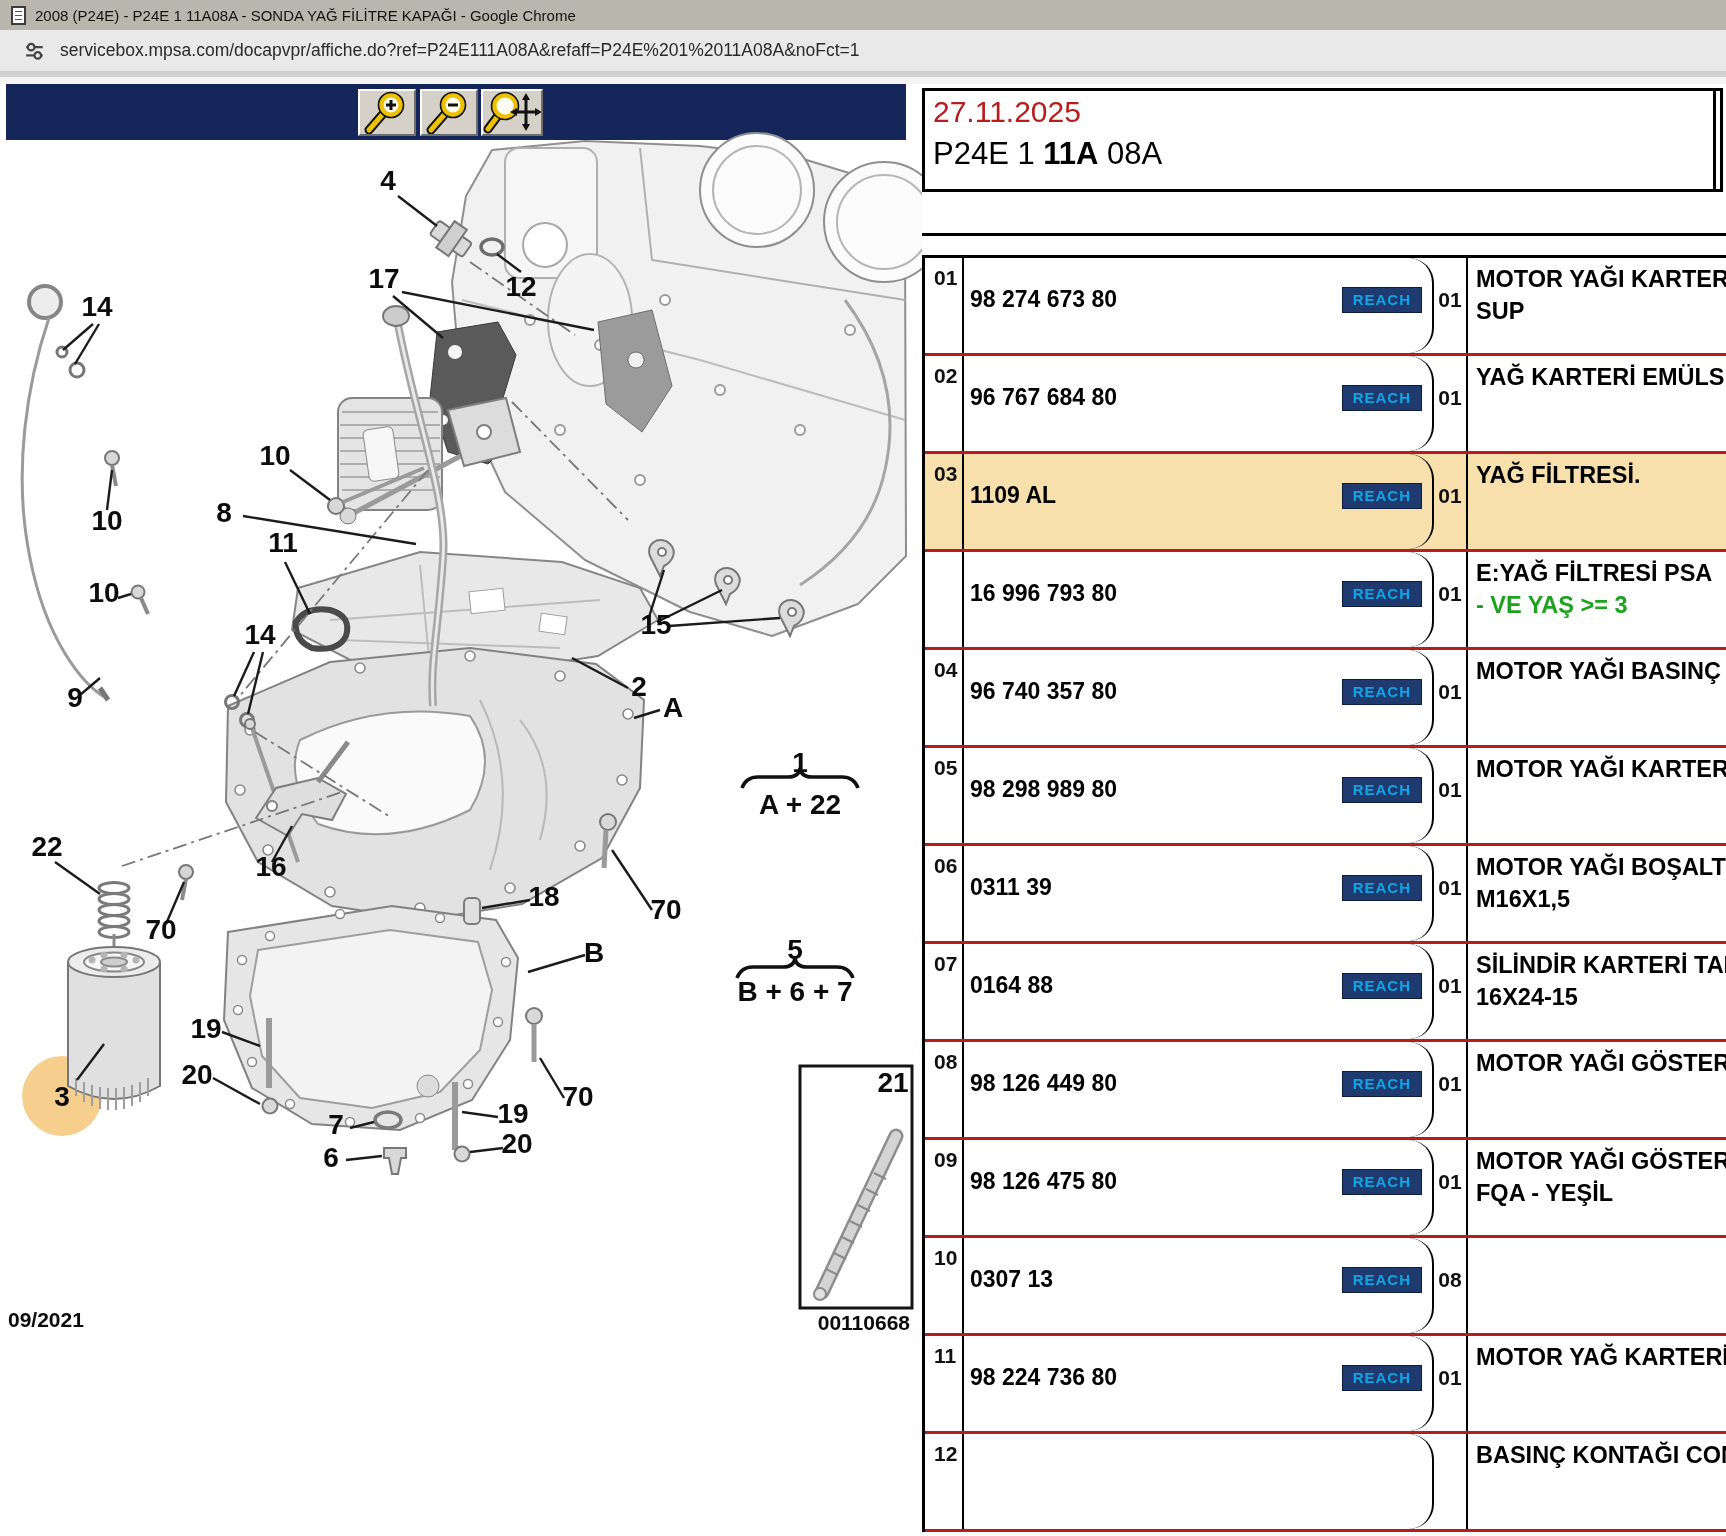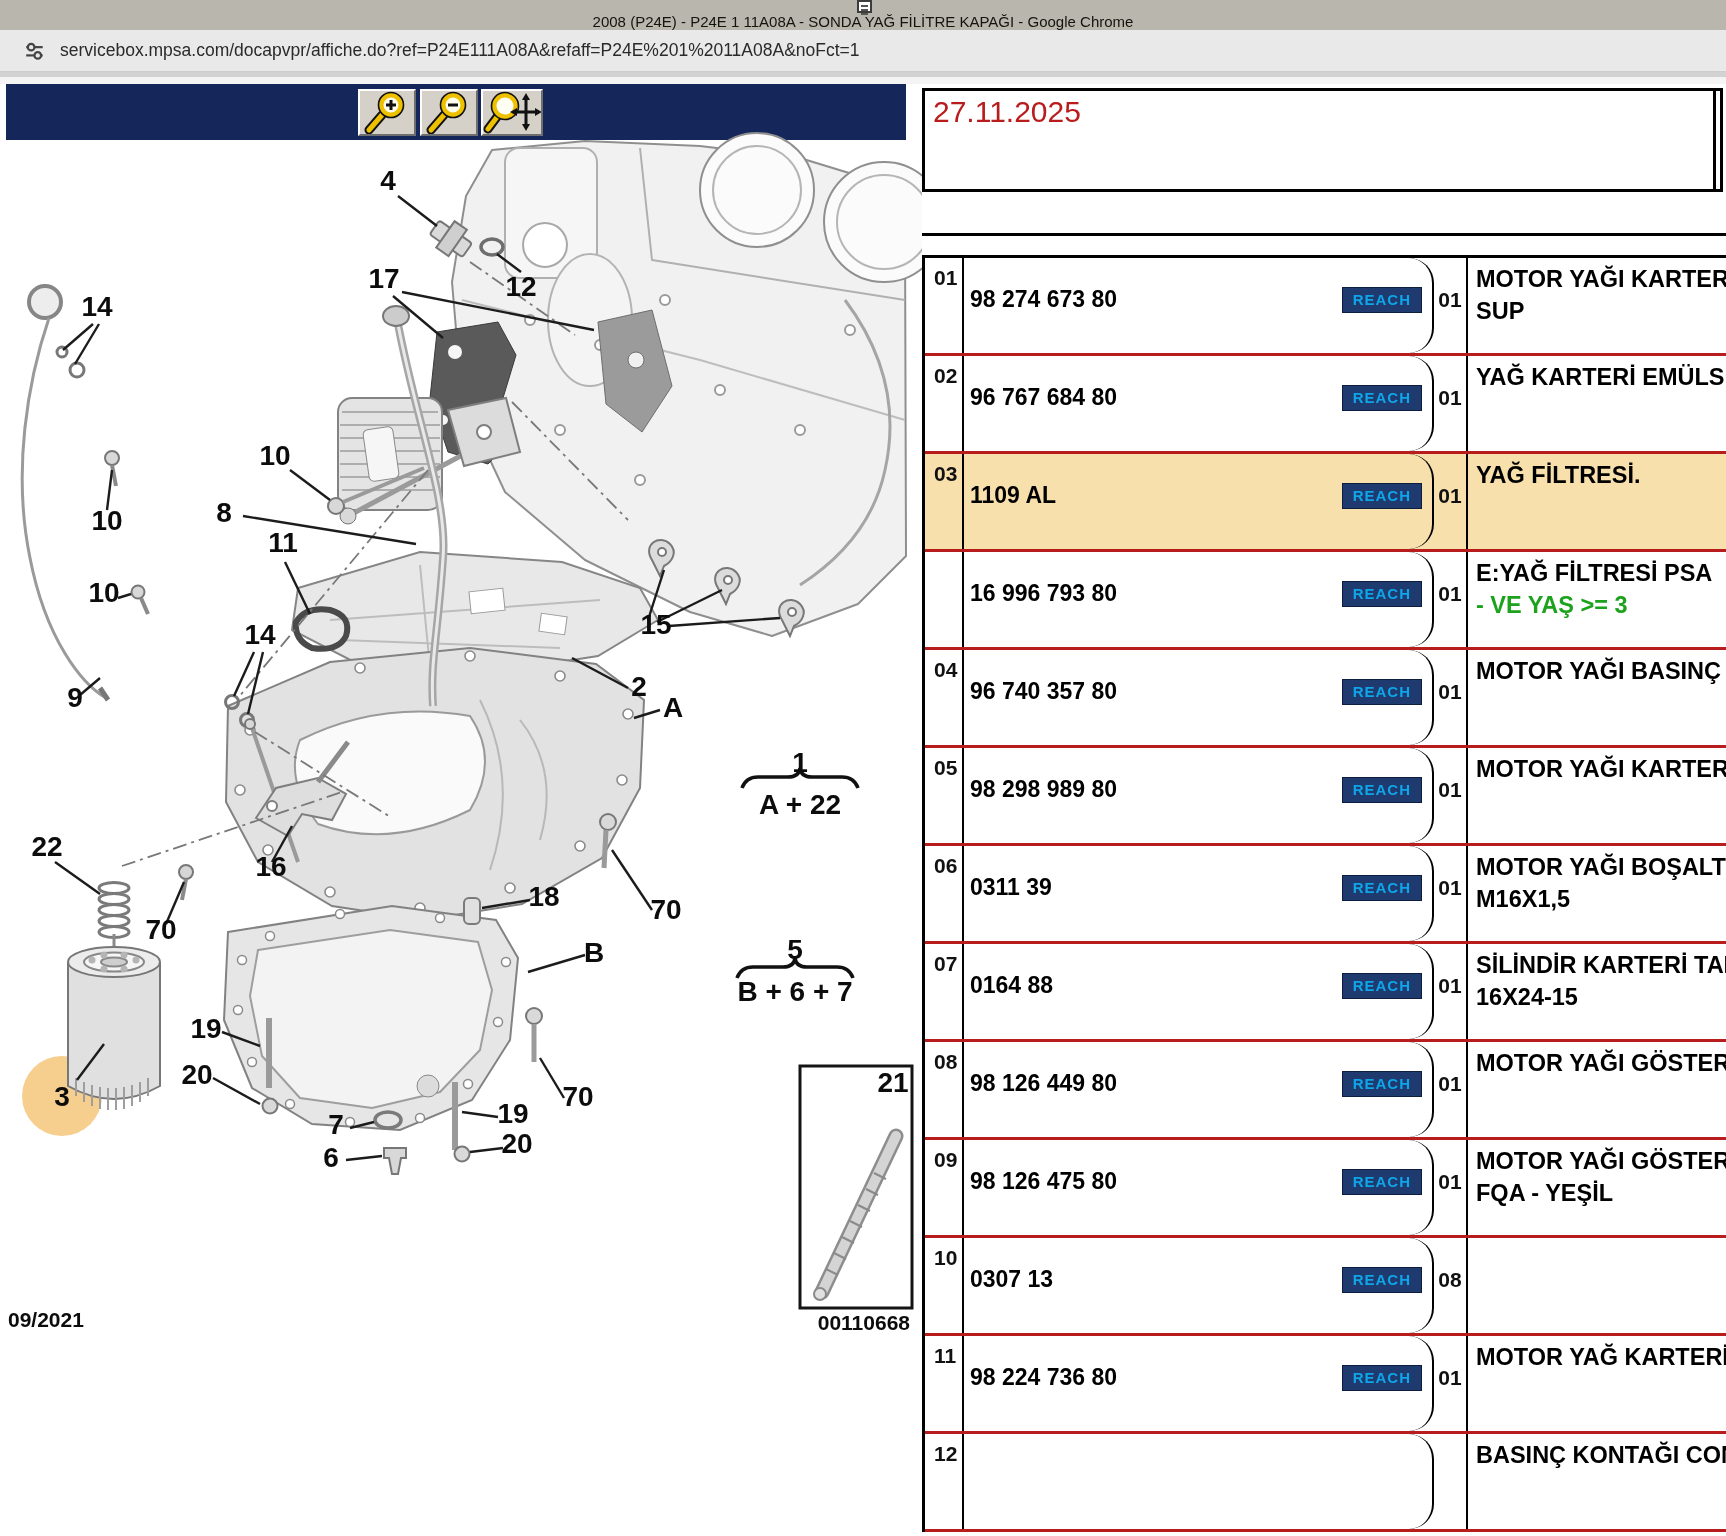--- a/index.html
+++ b/index.html
@@ -2,21 +2,21 @@
 <html><head>
 <meta charset="utf-8">
 <style>
   * { box-sizing: border-box; margin: 0; padding: 0; }
   html,body { width:1726px; height:1536px; overflow:hidden; background:#fff;
               font-family:"Liberation Sans", sans-serif; position:relative; }
   .abs { position:absolute; }
 
   
   #titlebar { left:0; top:0; width:1726px; height:30px; background:#B9B6AE;
-              display:flex; align-items:center; font-size:15px; color:#14140f;flex-direction:column; }
+              display:flex; align-items:center; font-size:15px; color:#14140f; }
   #doc-icon { width:15px; height:19px; background:#fff; border:2px solid #3c3c3c;
               margin:0 9px 0 11px; position:relative; }
   #doc-icon:before { content:""; position:absolute; left:2px; top:3px; width:7px; height:1.5px;
               background:#555; box-shadow:0 4px 0 #555, 0 8px 0 #555; }
   #urlbar { left:0; top:30px; width:1726px; height:42px; background:#E9E9E9;
             border-bottom:1px solid #cdcdcd; display:flex; align-items:center;
             font-size:17.5px; color:#2a2a2a;padding-left:12px; }
   #strip1 { left:0; top:72px; width:1726px; height:5px; background:#d2d2d2; }
   #strip2 { left:0; top:77px; width:1726px; height:7px; background:#f4f4f4; }
 
@@ -370,20 +370,21 @@
       <text x="336" y="1134" class="co">7</text>
       <text x="331" y="1167" class="co">6</text>
       <text x="513" y="1123" class="co">19</text>
       <text x="517" y="1153" class="co">20</text>
       <text x="578" y="1106" class="co">70</text>
     </g>
 </svg>
 
 <div id="header-box" class="abs">
   <div id="hdate">27.11.2025</div>
+  <div id="hcode"><span>P24E 1 </span><b>11A</b><span> 08A</span></div>
   <div id="hdiv"></div>
 </div>
 <div id="hline" class="abs"></div>
 <div id="rows" class="abs">
     <div class="trow">
       <div class="cell num">01</div>
       <div class="cell part">
         <span class="pn">98 274 673 80</span>
         <span class="reach">REACH</span>
       </div>

